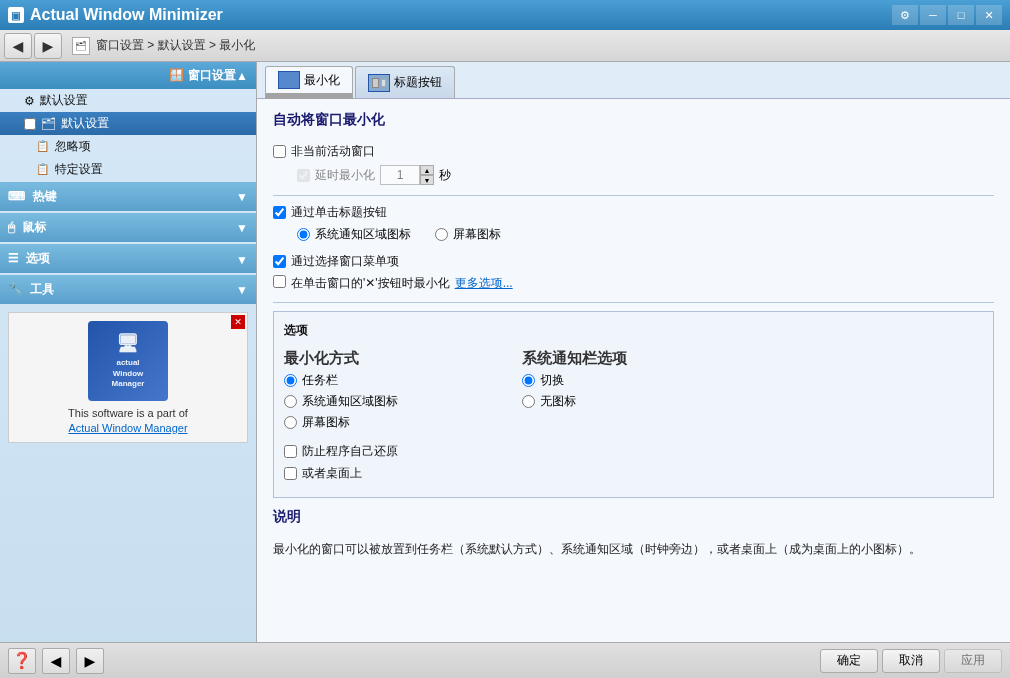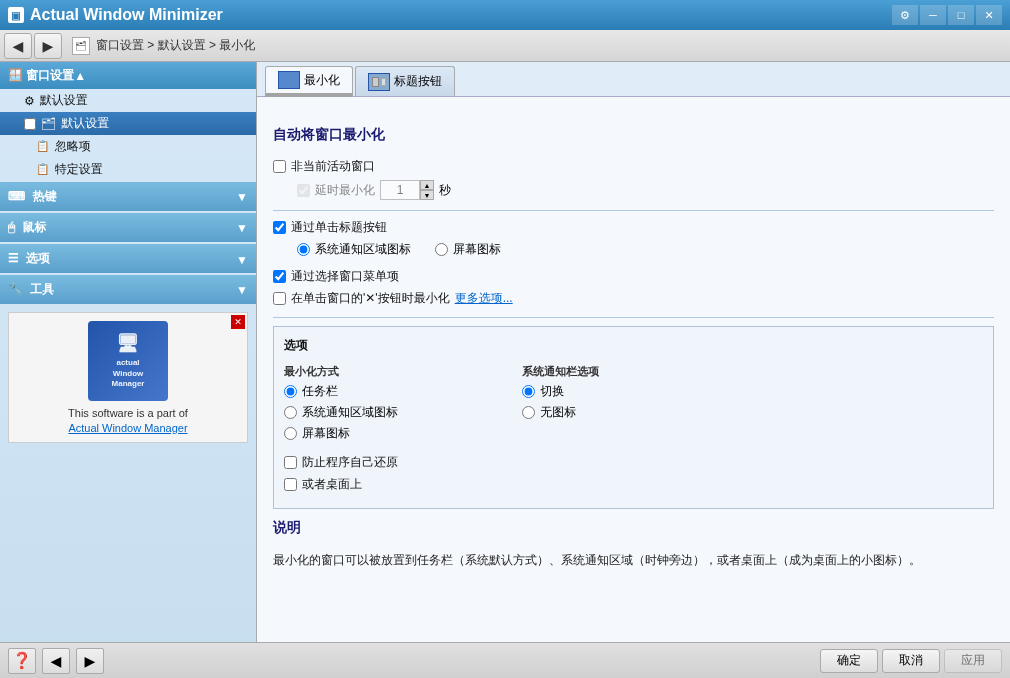--- a/index.html
+++ b/index.html
@@ -114,21 +114,21 @@
       flex-shrink: 0;
     }
 
     .sidebar-section-header {
       background: linear-gradient(to bottom, #5ba8d8, #3b8ec0);
       color: white;
       font-weight: bold;
       padding: 5px 8px;
       display: flex;
       align-items: center;
-      justify-content: flex-start;
+      justify-content: flex-end;
       cursor: pointer;
     }
 
     .sidebar-item {
       padding: 3px 8px 3px 24px;
       cursor: pointer;
       display: flex;
       align-items: center;
       gap: 5px;
       color: #111;
@@ -225,39 +225,39 @@
       border-bottom: none;
       background: linear-gradient(to bottom, #dce8f5, #c8d8ea);
       border-radius: 3px 3px 0 0;
       display: flex;
       align-items: center;
       gap: 4px;
       font-size: 12px;
     }
     .tab.active {
       background: #f5f8fc;
-      border-bottom: 4px solid #a3a3a3;
+      border-bottom: 6px solid #a3a3a3;
       margin-bottom: -1px;
       z-index: 1;
     }
     .tab-icon {
       width: 20px;
       height: 16px;
       background: #4477cc;
       border: 1px solid #2255aa;
       display: flex;
       align-items: center;
       justify-content: center;
       font-size: 8px;
       color: white;
     }
 
     
     .content-section {
-      padding: 29px 16px;
+      padding: 12px 16px;
     }
     .section-title {
       font-size: 14px;
       font-weight: bold;
       color: #1a1a6e;
       margin-bottom: 10px;
       padding-bottom: 4px;
     }
 
     .form-group {
@@ -334,21 +334,21 @@
       background: #f0f5fb;
       margin-bottom: 10px;
     }
     .options-grid {
       display: grid;
       grid-template-columns: 1fr 1fr 1fr;
       gap: 0 16px;
     }
     .options-col {}
     .options-col-title {
-      font-size: 11px;
+      font-size: 15px;
       color: #333;
       margin-bottom: 4px;
       font-weight: bold;
     }
 
     
     .status-bar {
       height: 36px;
       background: linear-gradient(to bottom, #e0e0e0, #d0d0d0);
       border-top: 1px solid #aaa;
@@ -548,21 +548,21 @@
             <input type="radio" name="minType" id="screenicon" style="">
             <label for="screenicon">屏幕图标</label>
           </div>
         </div>
 
         <div class="checkbox-row">
           <input type="checkbox" id="menuItem" checked="" style="">
           <label for="menuItem">通过选择窗口菜单项</label>
         </div>
 
-        <div class="checkbox-row" style="display:flex; align-items:center; gap:5px;">
+        <div class="checkbox-row" style="display:flex; align-items:flex-start; gap:5px;">
           <input type="checkbox" id="closeMin" style="">
           <label for="closeMin">在单击窗口的'✕'按钮时最小化</label>
           <span class="link">更多选项...</span>
         </div>
       </div>
 
       <div class="divider"></div>
 
       <div class="options-box">
         <div class="section-title" style="font-size:12px; color:#111; margin-bottom:6px;">选项</div>

